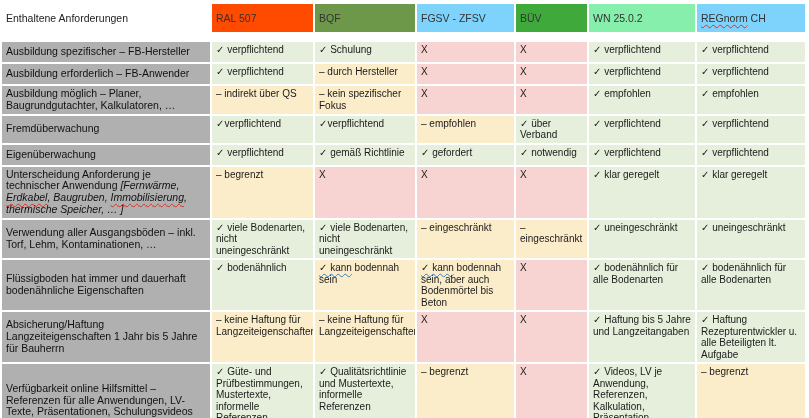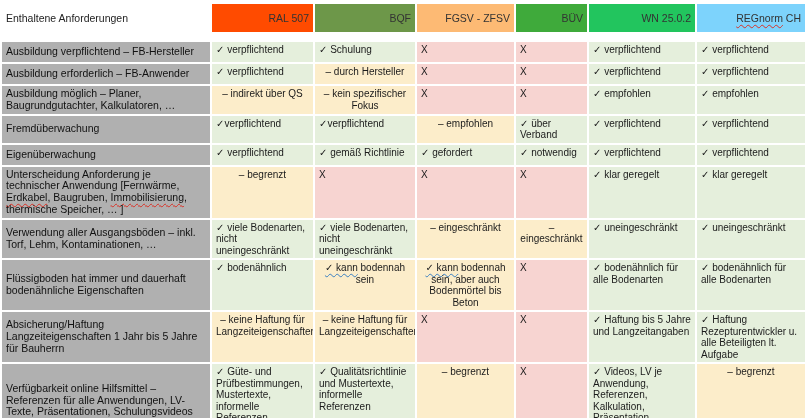--- a/index.html
+++ b/index.html
@@ -6,28 +6,28 @@
   #page{width:809px;height:418px;background:#fff;overflow:hidden;
         font-family:"Liberation Sans", sans-serif;color:#1e1e1e;
         box-sizing:border-box;padding:2px 0 0 0;}
   table{border-collapse:separate;border-spacing:2px;table-layout:fixed;width:807px;}
   col.c-label{width:208px;}
   col.c0{width:101px;} col.c1{width:100px;} col.c2{width:97px;}
   col.c3{width:71px;}  col.c4{width:106px;} col.c5{width:108px;}
   #header-table{margin-bottom:6px;}
   th,td{font-weight:normal;text-align:left;vertical-align:top;
         padding:2px 4px;font-size:10px;line-height:1.15;overflow:hidden;}
-  .hdr-cell{height:24px;vertical-align:middle;font-size:10.5px;color:#333;text-align:right;}
+  .hdr-cell{height:24px;vertical-align:middle;font-size:10.5px;color:#333;}
   .corner{background:#ffffff;color:#222;font-size:10.5px;vertical-align:middle;}
   .row-label{background:#b0b0b0;color:#111;vertical-align:middle;
              font-size:10.5px;line-height:1.12;}
   td.cell{height:16px;color:#1b1b1b;margin-top:9px;}
-  .bg-g{background:#e5efdc;} .bg-y{background:#fcedca;text-align:center;}
+  .bg-g{background:#e5efdc;} .bg-y{background:#fcedca;}
   .bg-p{background:#f7d4d1;}
-  .s-i{}
+  .s-i{font-style:italic;}
   .s-red{text-decoration-line:underline;text-decoration-style:wavy;
          text-decoration-color:#d93025;text-decoration-thickness:1px;
          text-underline-offset:2px;}
   .s-blue{text-decoration-line:underline;text-decoration-style:wavy;
           text-decoration-color:#3a7fc1;text-decoration-thickness:1px;
           text-underline-offset:2px;}
 </style>
 </head>
 <body>
 
@@ -42,42 +42,42 @@
       <col class="c3">
         <col class="c4">
         <col class="c5">
     </colgroup>
     <tbody>
         <tr>
       <th class="corner">Enthaltene Anforderungen</th>
 
     <th class="hdr-cell" style="background: rgb(255, 75, 0);"><span>RAL 507</span></th>
           <th class="hdr-cell" style="background: rgb(109, 151, 73); margin-left: 16px;"><span>BQF</span></th>
-          <th class="hdr-cell" style="background: #fdba74; margin-top: 28px;"><span>FGSV - ZFSV</span></th>
+          <th class="hdr-cell" style="background: #7dd3fc; margin-top: 28px;"><span>FGSV - ZFSV</span></th>
           <th class="hdr-cell" style="background: rgb(63, 170, 59); margin-top: 32px;"><span>BÜV</span></th>
-          <th class="hdr-cell" style="background: #22c55e;"><span>WN 25.0.2</span></th>
+          <th class="hdr-cell" style="background: #86efac;"><span>WN 25.0.2</span></th>
           <th class="hdr-cell" style="background: #7dd3fc;"><span class="s-red">REGnorm</span><span> CH</span></th>
         </tr>
   </tbody>
     </table>
 
   <table id="body-table">
     <colgroup>
       <col class="c-label">
         <col class="c0">
         <col class="c1">
         <col class="c2">
       <col class="c3">
         <col class="c4">
         <col class="c5">
     </colgroup>
     <tbody id="body-rows">
 
     <tr>
-          <th class="row-label"><span>Ausbildung verpflichtend – FB-Hersteller</span></th>
+          <th class="row-label"><span>Ausbildung spezifischer – FB-Hersteller</span></th>
           <td class="cell bg-g"><span>✓ verpflichtend</span></td>
           <td class="cell bg-g"><span>✓ Schulung</span></td>
           <td class="cell bg-p"><span>X</span></td>
           <td class="cell bg-p"><span>X</span></td>
           <td class="cell bg-g"><span>✓ verpflichtend</span></td>
           <td class="cell bg-g"><span>✓ verpflichtend</span></td>
         </tr>
         <tr>
           <th class="row-label"><span>Ausbildung erforderlich – FB-Anwender</span></th>
           <td class="cell bg-g"><span>✓ verpflichtend</span></td>

